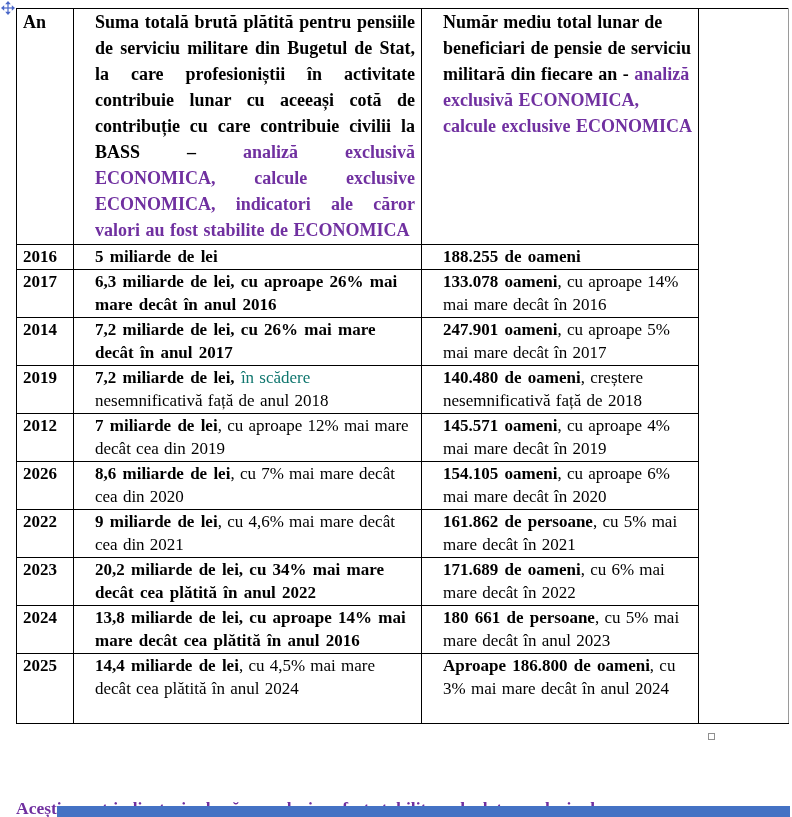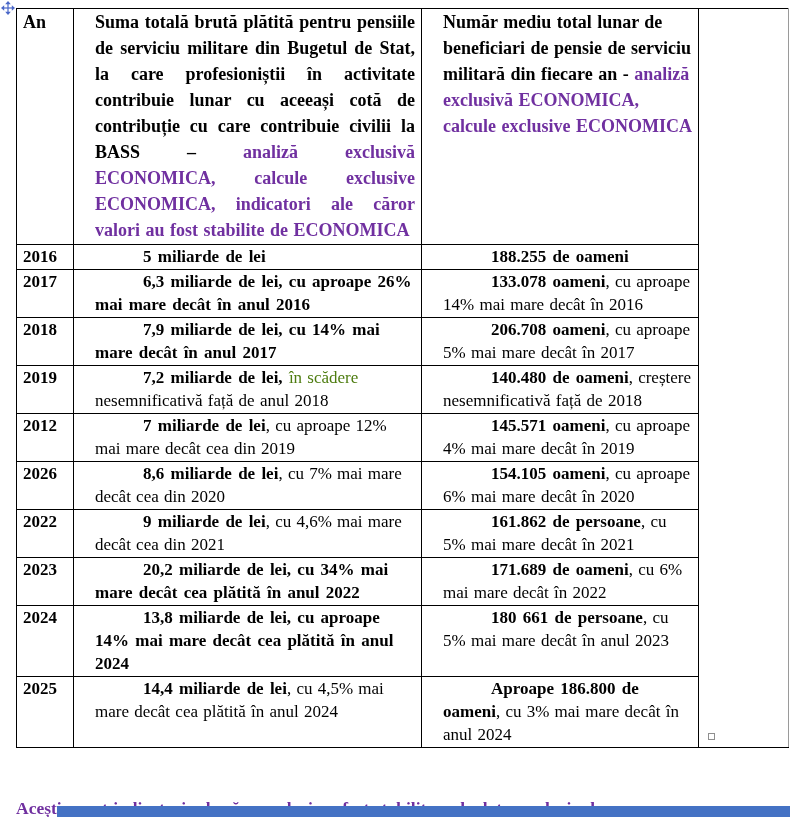--- a/index.html
+++ b/index.html
@@ -18,22 +18,22 @@
   td {
     border:1px solid #000; vertical-align:top;
     padding:0 6px 1px 21px;
     font-size:17px; line-height:23px; word-spacing:1px;
   }
   tr.hdr td { font-size:18px; line-height:26px; font-weight:bold; }
   tr.hdr td.c2 { text-align:justify;margin-left:6px; }
   td.year { font-weight:bold; padding-left:6px; }
   td.empty-col { border-right:1px solid #9a9a9a; }
   .purple { color:#7030a0; }
-  .red { color:#4d7c0f; }
-  b { word-spacing:2px;margin-left:48px; }
+  .red { color:#0f766e; }
+  b { word-spacing:2px; }
   
   tr:nth-child(1){height:234px} tr:nth-child(2){height:24px}
   tr:nth-child(3){height:48px}  tr:nth-child(4){height:47px}
   tr:nth-child(5){height:47px}  tr:nth-child(6){height:47px}
   tr:nth-child(7){height:47px}  tr:nth-child(8){height:47px}
   tr:nth-child(9){height:47px}  tr:nth-child(10){height:46px}
   tr:nth-child(11){height:70px} tr:nth-child(12){height:70px}
   .footer {
     position:absolute; left:16px; top:738px; width:776px;
     color:#7030a0; font-weight:bold; font-size:17.5px; line-height:28px;
@@ -81,23 +81,23 @@
       <td><b>188.255 de oameni</b><span></span></td>
     </tr>
 
     <tr>
       <td class="year">2017</td>
       <td><b>6,3 miliarde de lei, cu aproape 26% mai mare decât în anul 2016</b><span></span></td>
       <td><b>133.078 oameni</b><span>, cu aproape 14% mai mare decât în 2016</span></td>
     </tr>
 
     <tr>
-      <td class="year">2018</td>
-      <td><b>7,9 miliarde de lei, cu 14% mai mare decât în anul 2017</b><span></span></td>
-      <td><b>206.708 oameni</b><span>, cu aproape 5% mai mare decât în 2017</span></td>
+      <td class="year">2014</td>
+      <td><b>7,2 miliarde de lei, cu 26% mai mare decât în anul 2017</b><span></span></td>
+      <td><b>247.901 oameni</b><span>, cu aproape 5% mai mare decât în 2017</span></td>
     </tr>
 
     <tr>
       <td class="year">2019</td>
       <td><b>7,2 miliarde de lei, </b><span class="red">în scădere</span><span> nesemnificativă față de anul 2018</span></td>
       <td><b>140.480 de oameni</b><span>, creștere nesemnificativă față de 2018</span></td>
     </tr>
 
     <tr>
       <td class="year">2012</td>
@@ -118,21 +118,21 @@
     </tr>
 
     <tr>
       <td class="year">2023</td>
       <td><b>20,2 miliarde de lei, cu 34% mai mare decât cea plătită în anul 2022</b><span></span></td>
       <td><b>171.689 de oameni</b><span>, cu 6% mai mare decât în 2022</span></td>
     </tr>
 
     <tr>
       <td class="year">2024</td>
-      <td><b>13,8 miliarde de lei, cu aproape 14% mai mare decât cea plătită în anul 2024</b><span></span></td>
+      <td><b>13,8 miliarde de lei, cu aproape 14% mai mare decât cea plătită în anul 2016</b><span></span></td>
       <td><b>180 661 de persoane</b><span>, cu 5% mai mare decât în anul 2023</span></td>
     </tr>
 
     <tr>
       <td class="year">2025</td>
       <td><b>14,4 miliarde de lei</b><span>, cu 4,5% mai mare decât cea plătită în anul 2024</span></td>
       <td><b>Aproape 186.800 de oameni</b><span>, cu 3% mai mare decât în anul 2024</span></td>
     </tr>
   </tbody>
 </table>

